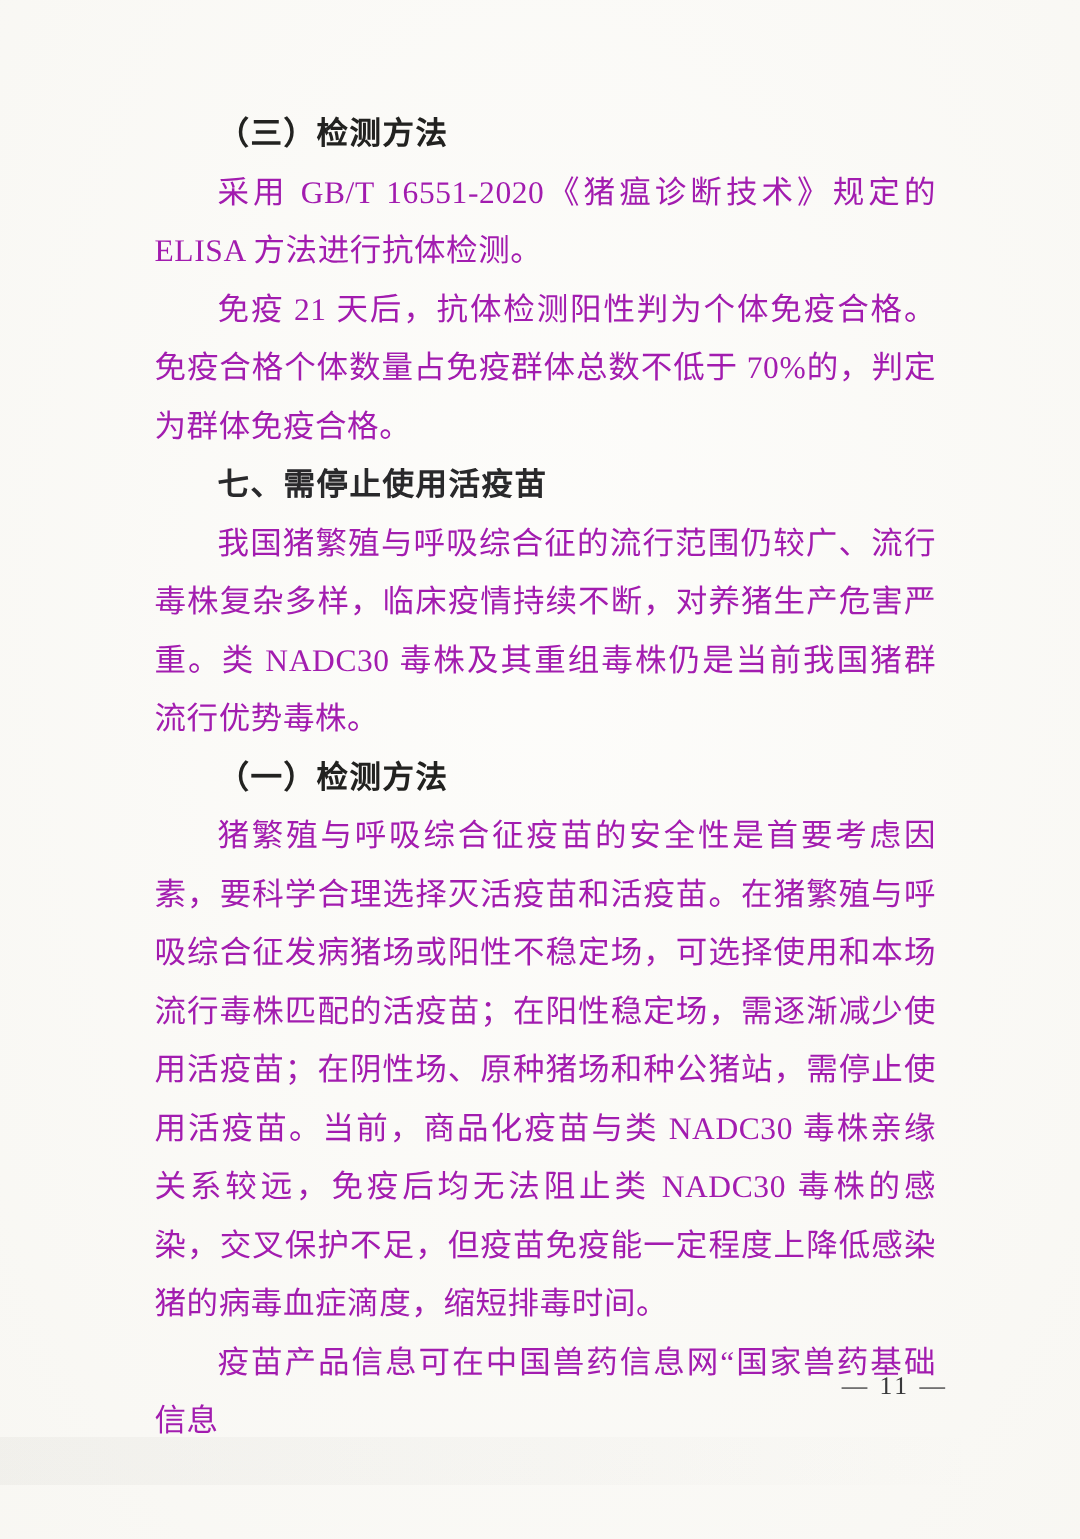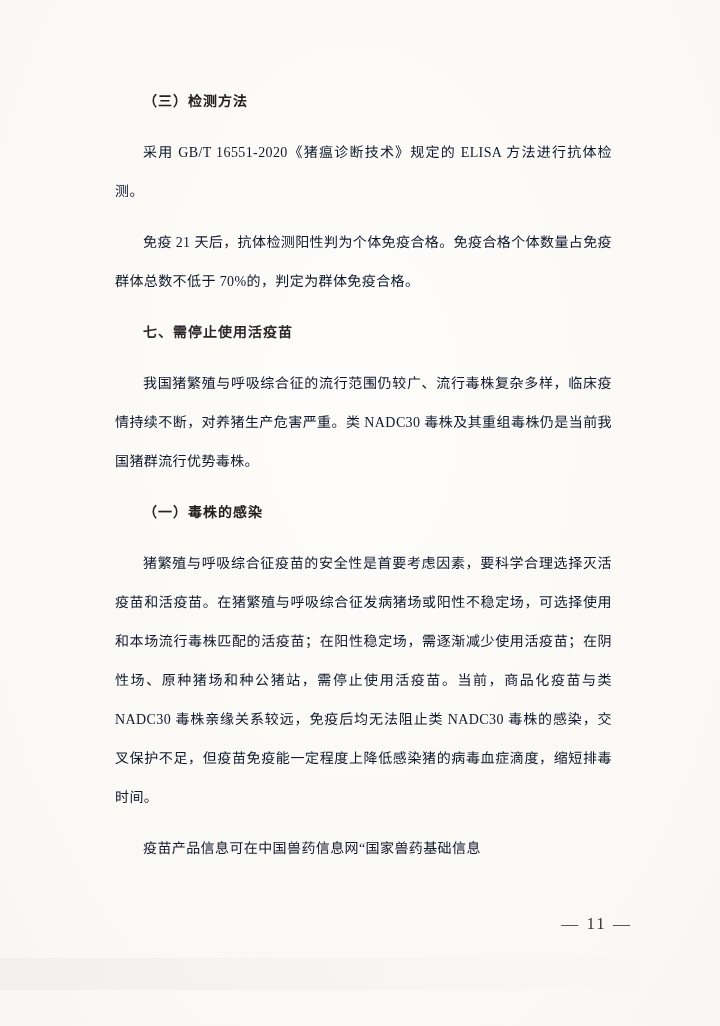--- a/index.html
+++ b/index.html
@@ -38,42 +38,42 @@
     top: 70px;
     width: 521px;
     font-size: 21px;
     line-height: 39px;
     text-align: justify;
     text-justify: inter-ideograph;
   }
   .content p,
   .content h2,
   .content h3 {
-    margin: 12px;
+    margin: 0;
     padding: 0;
-    font-size: 14px;
+    font-size: 21px;
     line-height: 39px;
     text-indent: 2em;
   }
   
   .content h3 {
     font-weight: 700;
     font-family: "Liberation Serif", serif;
     letter-spacing: 1px;
     color: #222220;
   }
   
   .content h2 {
     font-weight: 600;
     font-family: "Liberation Sans", sans-serif;
     letter-spacing: 1px;
     color: #29292b;
   }
   .content p {
-    color: #0f172a;
+    color: #a21caf;
     letter-spacing: 0.4px;
   }
   .page-number {
     position: absolute;
     top: 912px;
     right: 88px;
     font-size: 17px;
     line-height: 24px;
     color: #38383a;
     font-family: "Liberation Serif", serif;
@@ -92,21 +92,21 @@
 
     <p>采用 GB/T 16551-2020《猪瘟诊断技术》规定的 ELISA 方法进行抗体检测。</p>
 
 
     <p>免疫 21 天后，抗体检测阳性判为个体免疫合格。免疫合格个体数量占免疫群体总数不低于 70%的，判定为群体免疫合格。</p>
 
     <h2>七、需停止使用活疫苗</h2>
 
     <p>我国猪繁殖与呼吸综合征的流行范围仍较广、流行毒株复杂多样，临床疫情持续不断，对养猪生产危害严重。类 NADC30 毒株及其重组毒株仍是当前我国猪群流行优势毒株。</p>
 
-    <h3>（一）毒株的感染</h3>
+    <h3>（一）检测方法</h3>
 
     <p>猪繁殖与呼吸综合征疫苗的安全性是首要考虑因素，要科学合理选择灭活疫苗和活疫苗。在猪繁殖与呼吸综合征发病猪场或阳性不稳定场，可选择使用和本场流行毒株匹配的活疫苗；在阳性稳定场，需逐渐减少使用活疫苗；在阴性场、原种猪场和种公猪站，需停止使用活疫苗。当前，商品化疫苗与类 NADC30 毒株亲缘关系较远，免疫后均无法阻止类 NADC30 毒株的感染，交叉保护不足，但疫苗免疫能一定程度上降低感染猪的病毒血症滴度，缩短排毒时间。</p>
 
     <p>疫苗产品信息可在中国兽药信息网“国家兽药基础信息</p>
   </div>
 
   <div class="page-number">— 11 —</div>
 
   <div class="scan-smudge"></div>
 

